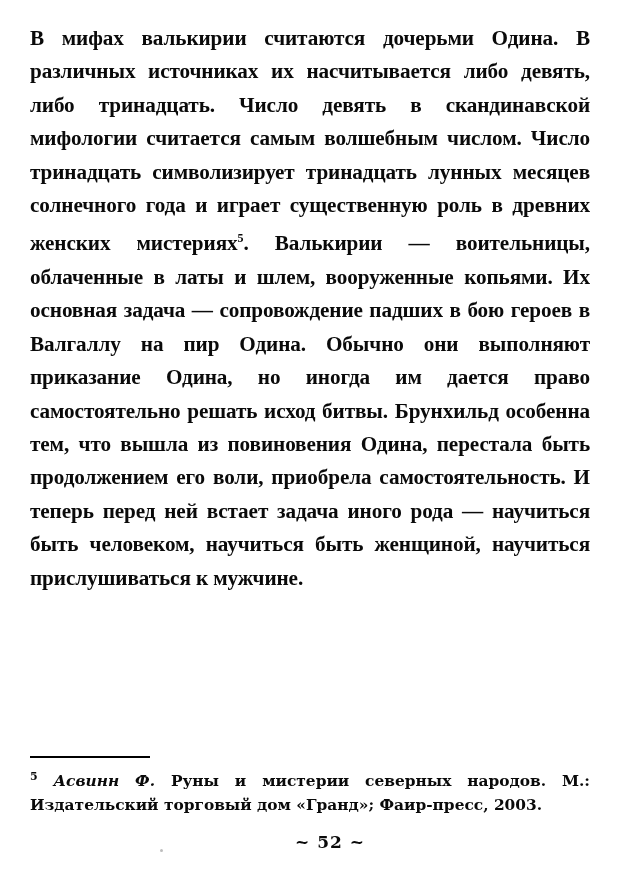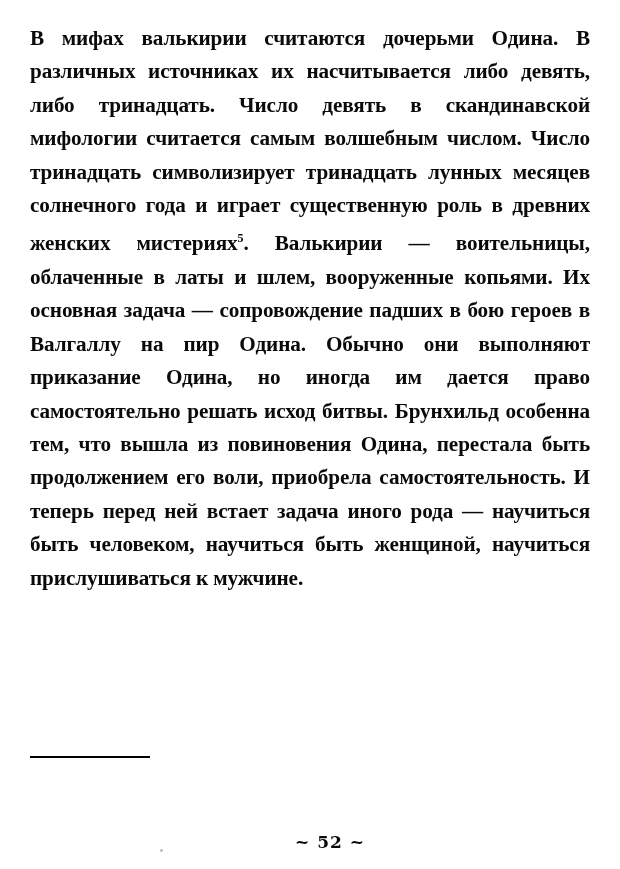--- a/index.html
+++ b/index.html
@@ -100,18 +100,21 @@
 <body>
 
 <div class="page">
 
   <div class="body-text">
     <p><span>В мифах валькирии считаются дочерьми Одина. В различных источниках их насчитывается либо девять, либо тринадцать. Число девять в скандинавской мифологии считается самым волшебным числом. Число тринадцать символизирует тринадцать лунных месяцев солнечного года и играет существенную роль в древних женских мистериях</span><sup>5</sup><span>. Валькирии — воительницы, облаченные в латы и шлем, вооруженные копьями. Их основная задача — сопровождение падших в бою героев в Валгаллу на пир Одина. Обычно они выполняют приказание Одина, но иногда им дается право самостоятельно решать исход битвы. Брунхильд особенна тем, что вышла из повиновения Одина, перестала быть продолжением его воли, приобрела самостоятельность. И теперь перед ней встает задача иного рода — научиться быть человеком, научиться быть женщиной, научиться прислушиваться к мужчине.</span></p>
   </div>
 
   <div class="footnote-rule"></div>
 
+  <div class="footnote">
+    <p><span class="marker">5</span> <span class="it">Асвинн Ф.</span><span> Руны и мистерии северных народов. М.: Издательский торговый дом «Гранд»; Фаир-пресс, 2003.</span></p>
+  </div>
 
   <div class="folio">~ 52 ~</div>
 
   <div class="speck" style="left:160px; top:849px;"></div>
 
 </div>
 
 </body></html>

